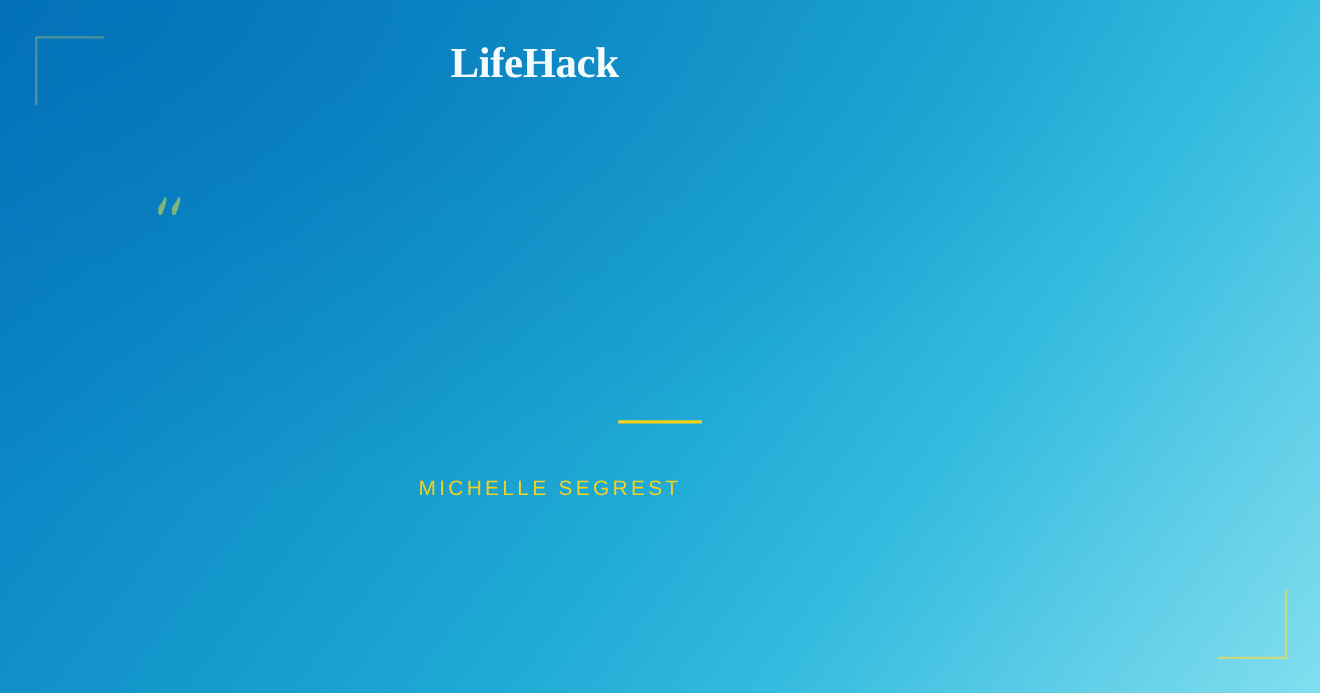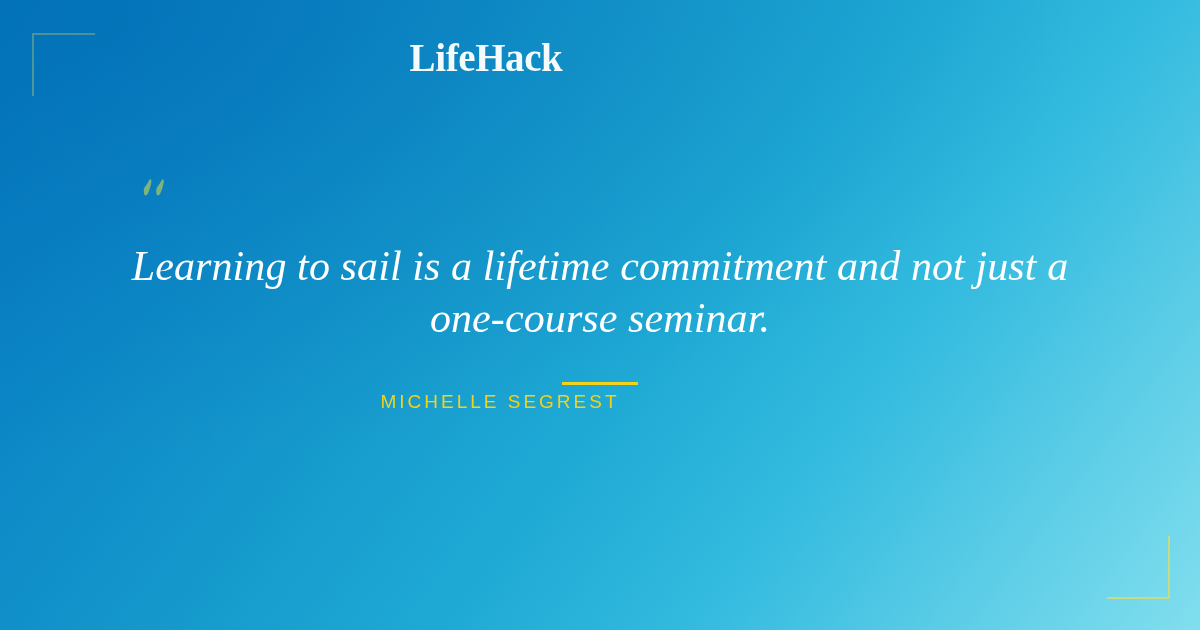--- a/index.html
+++ b/index.html
@@ -113,21 +113,21 @@
     left: 562px;
     top: 382px;
     width: 76px;
     height: 3px;
     background: #f2d21a;
   }
 
   .author {
     position: absolute;
     left: 0;
-    top: 391px;
+    top: 434px;
     width: 1000px;
     text-align: center;
     font-family: "Liberation Sans", sans-serif;
     font-size: 19px;
     font-weight: 400;
     letter-spacing: 3.0px;
     color: #f2d21a;
     text-transform: uppercase;
   }
 </style>
@@ -148,23 +148,19 @@
       <svg width="60" height="60" viewBox="0 0 60 60" aria-hidden="true">
         <g fill="#9FC36B" fill-opacity="0.78">
           <path d="M11.0 33.6 C10.4 26.0 12.2 28.4 16.0 20.6 C17.6 17.4 18.9 20.0 18.2 23.2
                    C16.9 29.2 15.6 31.6 14.6 34.0 C13.8 35.9 11.2 36.0 11.0 33.6 Z"></path>
           <path d="M23.4 33.6 C22.8 26.0 24.6 28.4 28.4 20.6 C30.0 17.4 31.3 20.0 30.6 23.2
                    C29.3 29.2 28.0 31.6 27.0 34.0 C26.2 35.9 23.6 36.0 23.4 33.6 Z"></path>
         </g>
       </svg>
     </div>
 
-    <div class="quote-text">
-      <span>Learning to sail is a lifetime commitment and not just a</span>
-      <span>one-course seminar.</span>
-    </div>
 
     <div class="divider"></div>
 
     <div class="author">MICHELLE SEGREST</div>
 
   </div>
 </div>
 
 </body></html>

